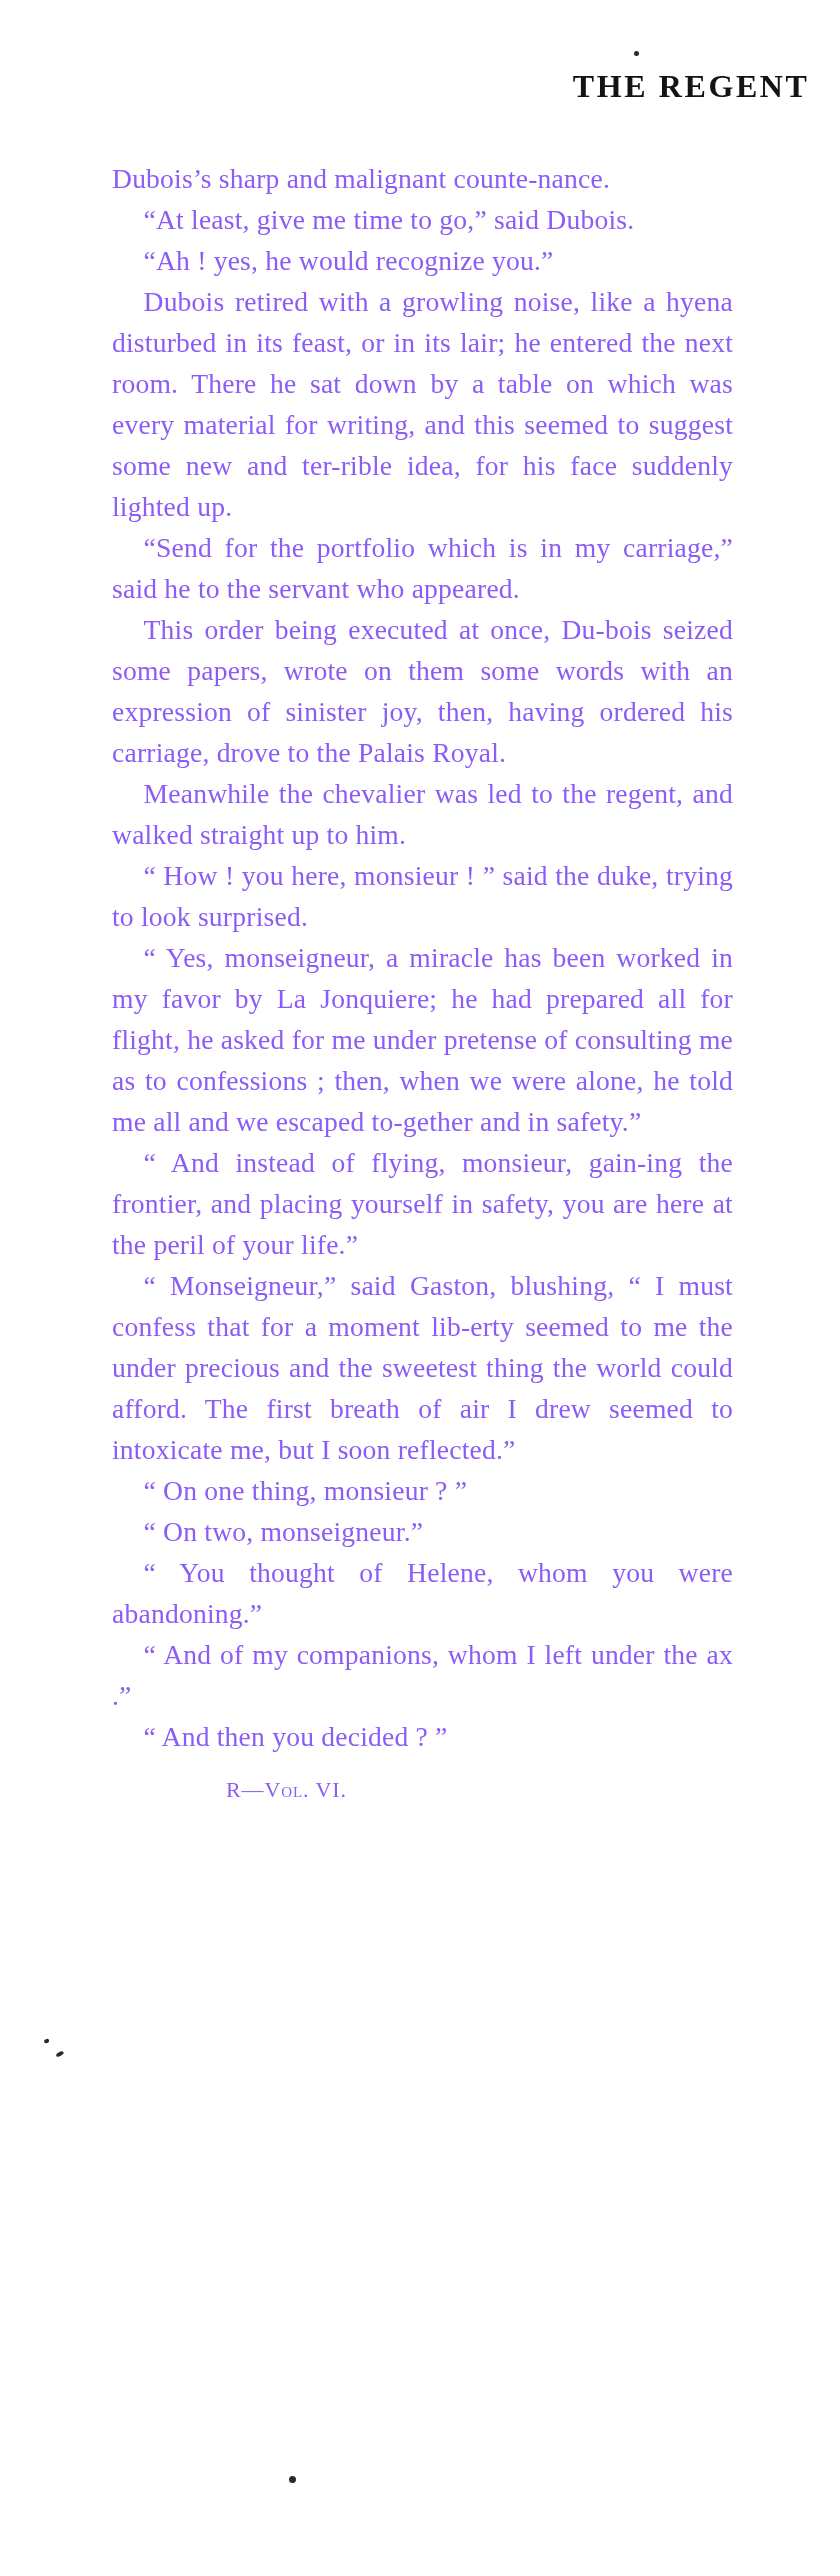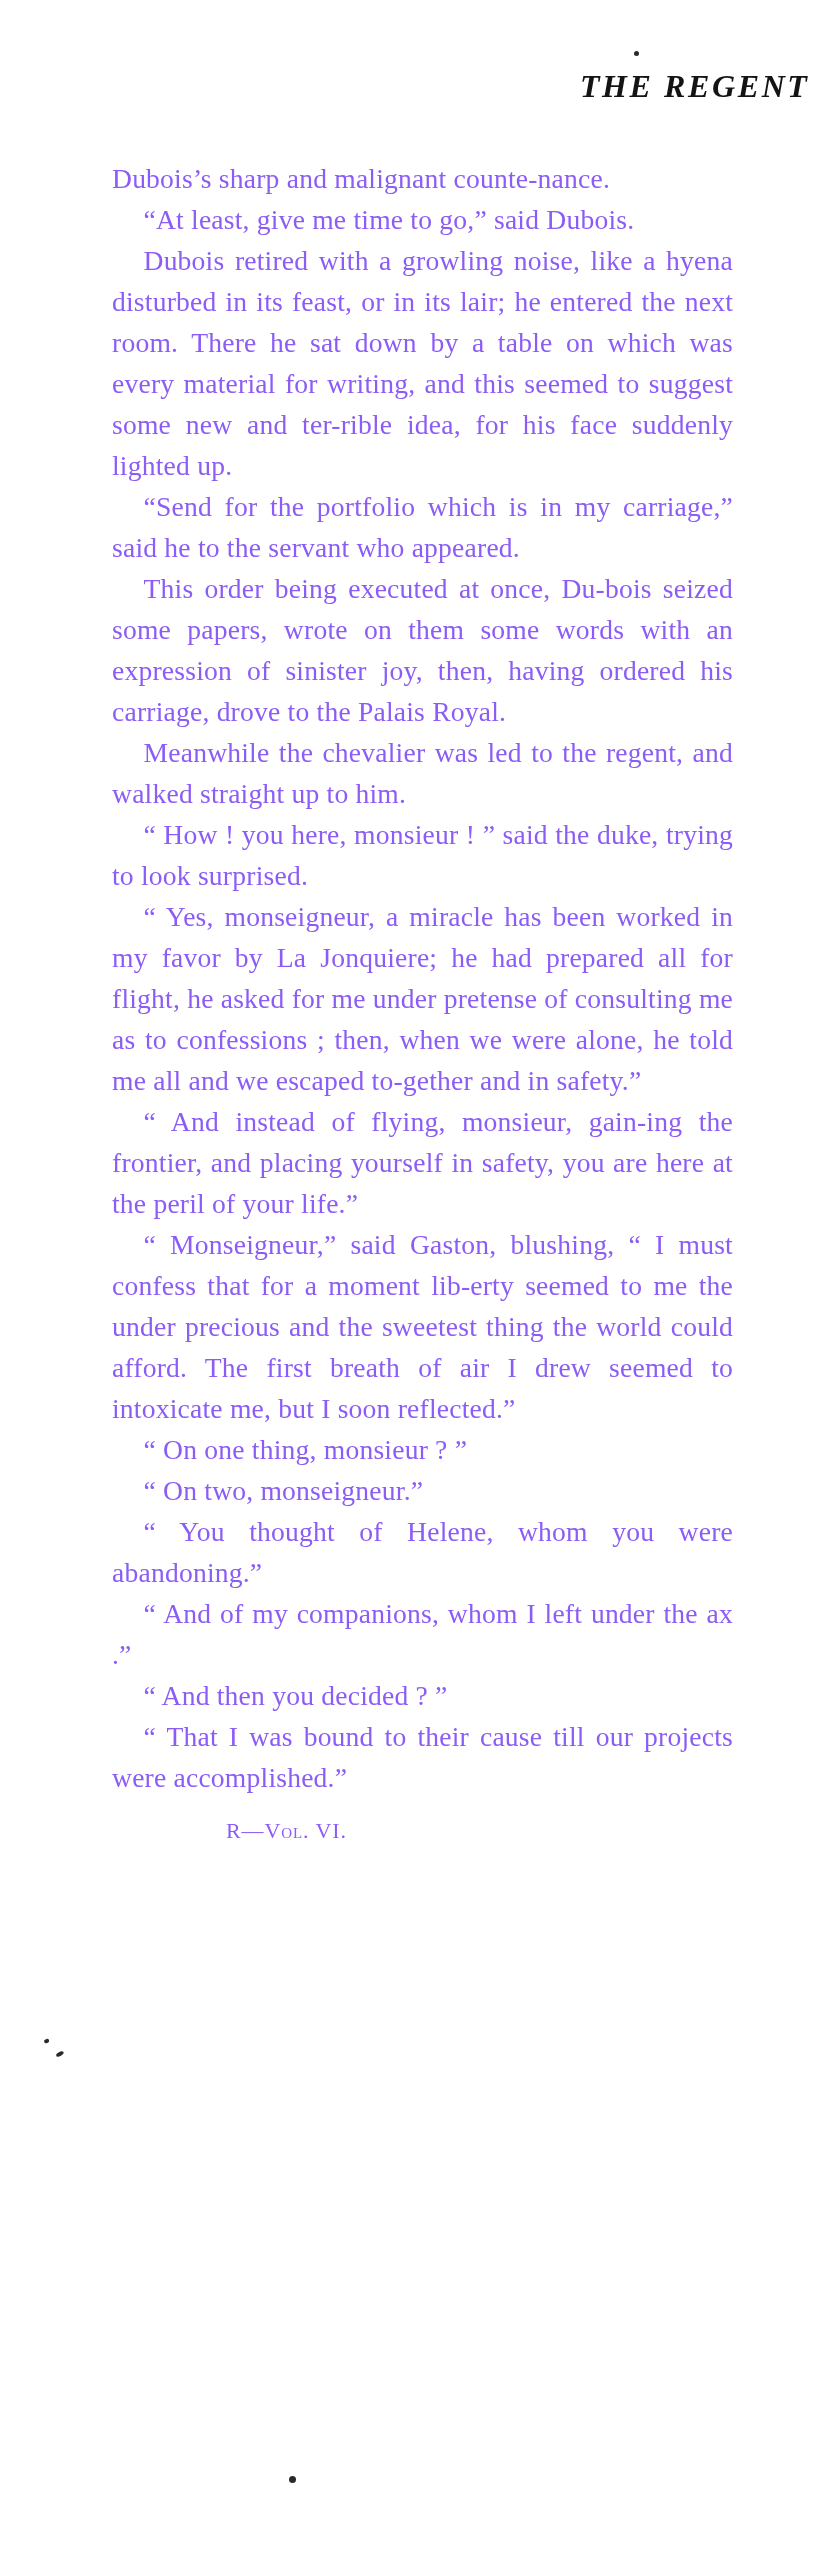--- a/index.html
+++ b/index.html
@@ -20,21 +20,20 @@
     top: 0; left: 0;
     width: 841px;
     height: 2576px;
     background: #ffffff;
   }
   .running-head {
     position: absolute;
     top: 68px;
     right: 31.5px;
     font-family: "Liberation Serif", serif;
-    font-style: italic;
     font-weight: bold;
     font-size: 32px;
     letter-spacing: 2.6px;
     color: #141414;
     white-space: nowrap;
   }
   .body-col {
     position: absolute;
     top: 158px;
     left: 112px;
@@ -100,34 +99,34 @@
 </head>
 <body>
 
 <div class="page">
 
   <div class="running-head">THE  REGENT</div>
 
   <div class="body-col">
     <p class="noindent">Dubois’s sharp and malignant counte-nance.</p>
     <p class="indent">“At least, give me time to go,” said Dubois.</p>
+    <p class="indent">“Ah ! yes, he would recognize you.”</p>
     <p class="indent">Dubois retired with a growling noise, like a hyena disturbed in its feast, or in its lair; he entered the next room.   There he sat down by a table on which was every material for writing, and  this seemed to suggest some new and ter-rible idea, for his face suddenly lighted up.</p>
     <p class="indent">“Send for the portfolio which is in my carriage,” said he to the servant who appeared.</p>
     <p class="indent">This order being executed at once, Du-bois seized some papers, wrote on them some words with an expression of sinister joy, then, having ordered his carriage, drove to the Palais Royal.</p>
     <p class="indent">Meanwhile the chevalier was led to the regent, and walked straight up to him.</p>
     <p class="indent">“ How ! you here, monsieur ! ” said the duke, trying to look surprised.</p>
     <p class="indent">“ Yes, monseigneur, a miracle has been worked in my favor by La Jonquiere; he had prepared all for flight, he asked for me under pretense of consulting me as to confessions ; then, when we were alone, he told me all and we escaped to-gether and in safety.”</p>
     <p class="indent">“ And instead of flying, monsieur, gain-ing the frontier, and placing yourself in safety, you are here at the peril of your life.”</p>
     <p class="indent">“ Monseigneur,” said Gaston, blushing, “ I must confess that for a moment lib-erty seemed to me the under precious and the sweetest thing the world could afford. The first breath of air I drew seemed to intoxicate me, but I soon reflected.”</p>
     <p class="indent">“ On one thing, monsieur ? ”</p>
     <p class="indent">“ On two, monseigneur.”</p>
     <p class="indent">“ You thought of Helene, whom you were abandoning.”</p>
     <p class="indent">“ And of my companions, whom I left under the ax .”</p>
     <p class="indent">“ And then you decided ? ”</p>
-    <p class="indent">“ That I was bound to their cause till our projects were accomplished.”</p>
     <p class="colophon smallcaps">R—Vol. VI.</p>
   </div>
 
   <div class="speck speck-left"></div>
   <div class="speck speck-left2"></div>
   <div class="speck speck-bottom"></div>
   <div class="speck speck-top"></div>
 
 </div>
 

